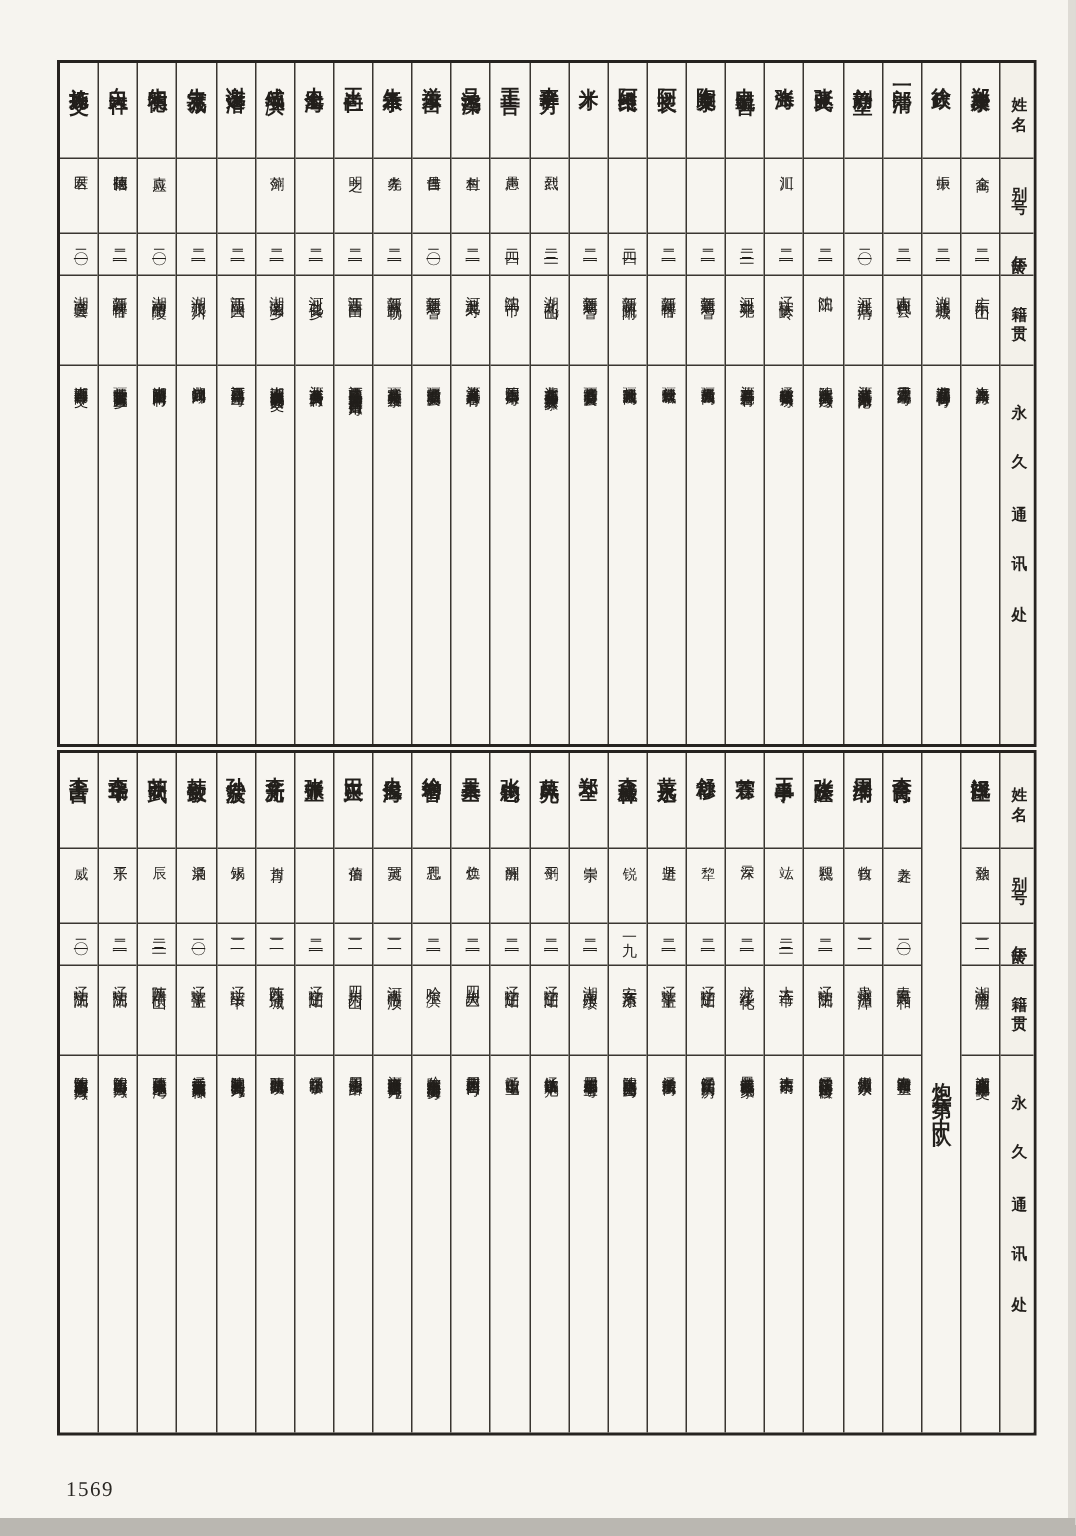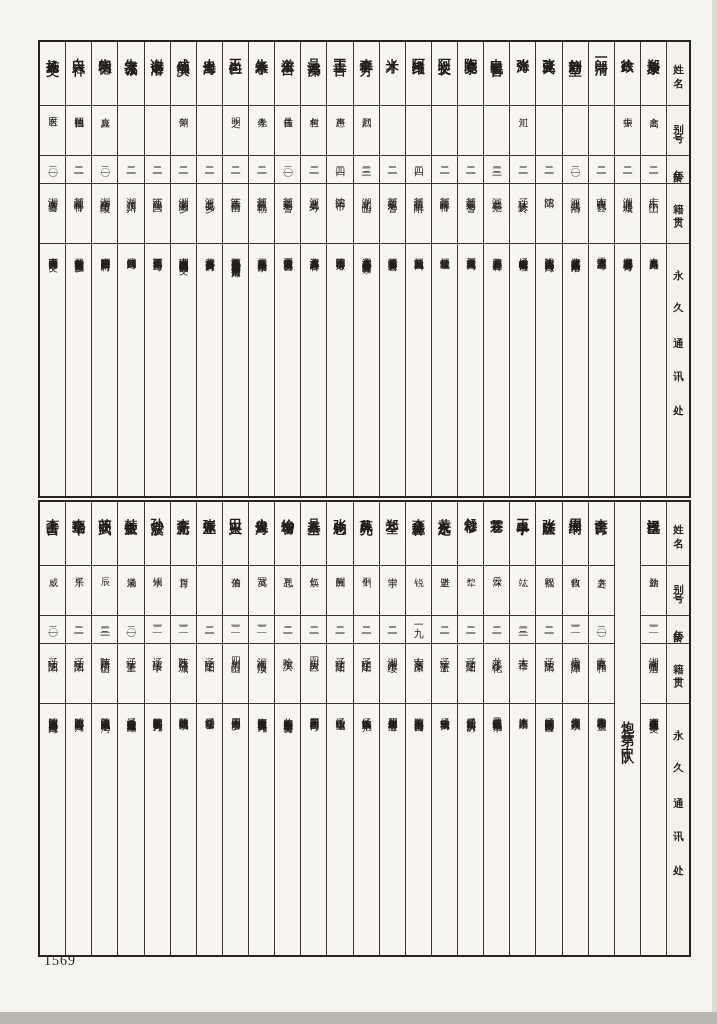--- a/index.html
+++ b/index.html
@@ -46,21 +46,21 @@
   .c-native .vt{font-size:10px;letter-spacing:2px;}
   .c-address .vt{font-size:9.5px;letter-spacing:0.5px;max-height:224px;}
   .unit-vt{writing-mode:vertical-rl;text-orientation:upright;font-size:13px;font-weight:700;letter-spacing:6px;}
   .hl{writing-mode:vertical-rl;text-orientation:upright;font-size:10.5px;font-weight:700;display:block;}
   .hl-name{letter-spacing:13px;margin-top:8px;}
   .hl-alias{letter-spacing:9px;margin-top:6px;}
   .hl-age{letter-spacing:2px;margin-top:3px;}
   .hl-native{letter-spacing:13px;margin-top:7px;}
   .hl-address{letter-spacing:34px;margin-top:10px;}
   .page-number{
-    position:absolute;left:44px;top:953px;font-size:14px;letter-spacing:1px;
+    position:absolute;left:44px;top:986px;font-size:14px;letter-spacing:1px;
     color:#2a2723;
   }
 </style>
 </head>
 <body>
 
 <div class="page">
 
   <div class="rtable" id="top-table">
     <div class="col header-col">

